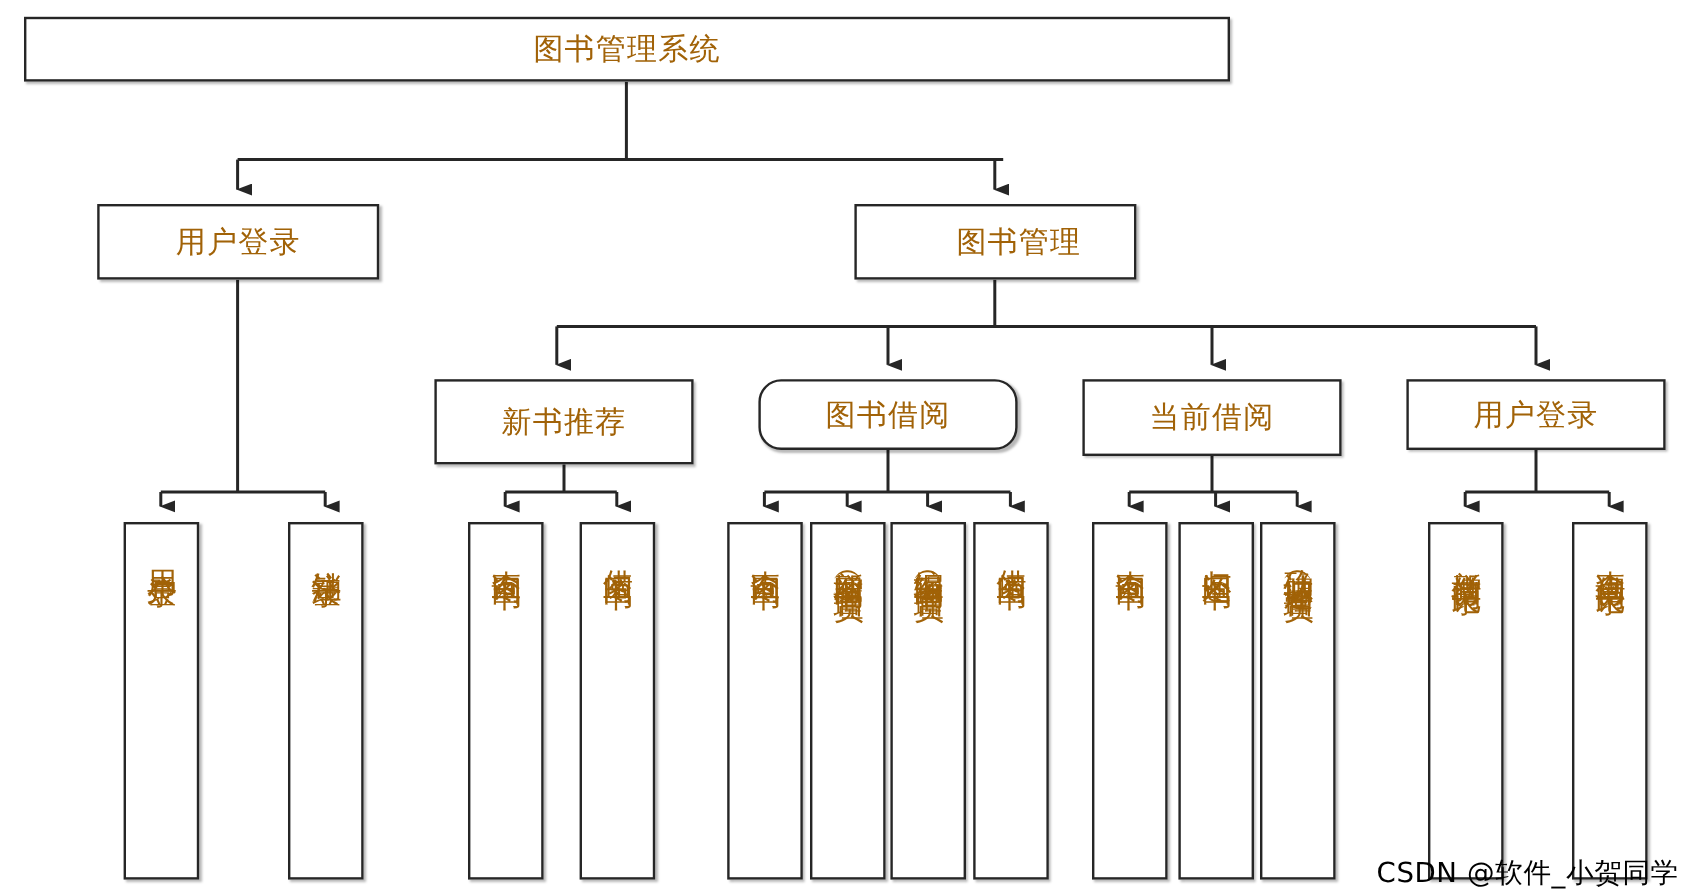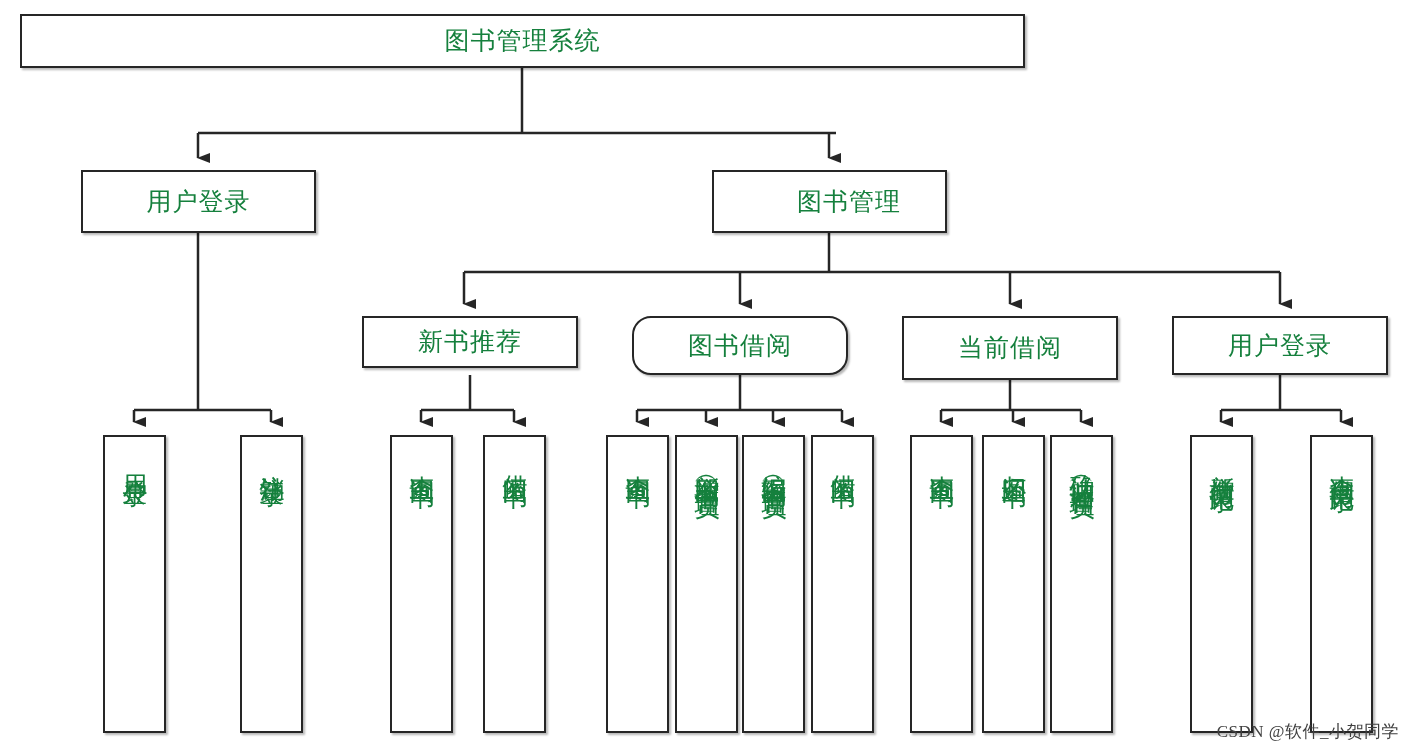--- a/index.html
+++ b/index.html
@@ -14,21 +14,21 @@
   svg#wires{position:absolute;left:0;top:0;width:1405px;height:747px;pointer-events:none;}
   .node{
     position:absolute;
     box-sizing:border-box;
     border:2px solid #262626;
     background:#ffffff;
     box-shadow:2px 2px 2px rgba(0,0,0,0.28);
     display:flex;
     align-items:center;
     justify-content:center;
-    color:#15803d;
+    color:#a16207;
   }
   .node .lbl{
     display:block;
     text-align:center;
     white-space:nowrap;
     letter-spacing:1px;
   }
   .node.h .lbl{font-size:25px;line-height:1.1;}
   .node.v{align-items:flex-start;padding-top:18px;}
   .node.v .lbl{
@@ -38,21 +38,21 @@
     line-height:1.12;
     letter-spacing:3px;
     white-space:nowrap;
   }
   
   #n-root{left:20px;top:14px;width:1005px;height:54px;}
   
   #n-login{left:81px;top:170px;width:235px;height:63px;}
   #n-bookmgmt{left:712px;top:170px;width:235px;height:63px;padding-left:39px;}
   
-  #n-newbook{left:362px;top:316px;width:216px;height:52px;}
+  #n-newbook{left:362px;top:316px;width:216px;height:71px;}
   #n-borrow{left:632px;top:316px;width:216px;height:59px;border-radius:19px;}
   #n-current{left:902px;top:316px;width:216px;height:64px;}
   #n-record{left:1172px;top:316px;width:216px;height:59px;}
   
   .leaf{top:435px;height:298px;width:63px;}
   #l-0{left:103px;}
   #l-1{left:240px;}
   #l-2{left:390px;}
   #l-3{left:483px;}
   #l-4{left:606px;}
@@ -60,26 +60,25 @@
   #l-6{left:742px;}
   #l-7{left:811px;}
   #l-8{left:910px;}
   #l-9{left:982px;}
   #l-10{left:1050px;}
   #l-11{left:1190px;}
   #l-12{left:1310px;}
   #watermark{
     position:absolute;
     right:6px;bottom:4px;
-    font-size:17px;
-    color:#404040;
+    font-size:23px;
+    color:#000000;
     letter-spacing:0.5px;
     white-space:nowrap;
     pointer-events:none;
-    font-family:Liberation Serif, serif;
   }
 </style>
 </head>
 <body>
 
 <div id="canvas">
 
   <svg id="wires" viewBox="0 0 1405 747">
     <defs>
       <marker id="ah" markerWidth="11" markerHeight="13" refX="5" refY="12" orient="auto" markerUnits="userSpaceOnUse">

